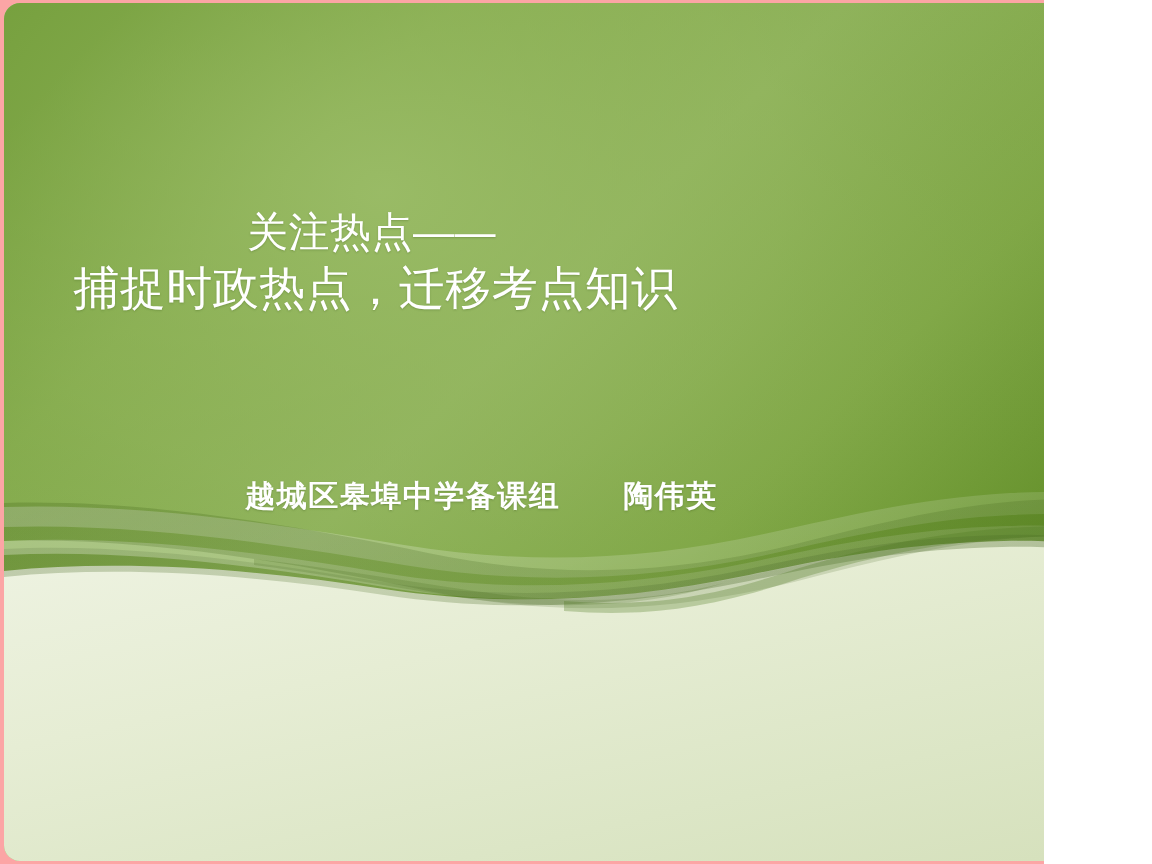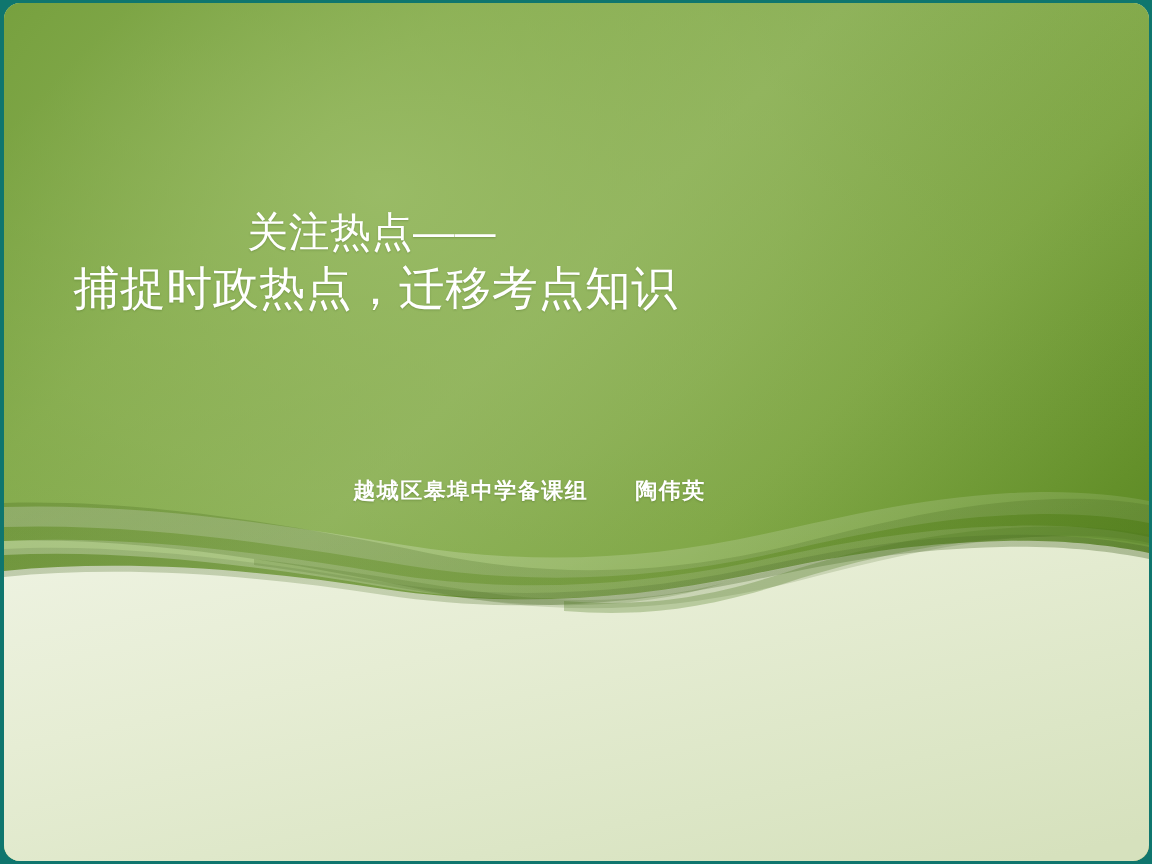--- a/index.html
+++ b/index.html
@@ -10,23 +10,23 @@
   body {
     width: 1152px;
     height: 864px;
     overflow: hidden;
     font-family: "Liberation Sans", sans-serif;
   }
 
   
   #slide {
     position: relative;
-    width: 1152px;
+    width: 1044px;
     height: 864px;
-    background: #0f766e;
+    background: #fca5a5;
     overflow: hidden;
     text-decoration: underline;
   }
 
   #slide-surface {
     position: absolute;
     left: 4px;
     top: 3px;
     width: 1145px;
     height: 858px;
@@ -78,26 +78,25 @@
   }
 
   #subtitle-block {
     position: absolute;
     left: 0;
     top: 473px;
     width: 955px;
     text-align: center;
     color: #ffffff;
     font-family: "Liberation Serif", "DejaVu Serif", serif;
-    font-size: 22px;
+    font-size: 30px;
     font-weight: 700;
     letter-spacing: 1.5px;
     white-space: pre;
     text-shadow: 0 1px 2px rgba(60,90,30,0.35);
-    padding-left: 48px;
   }
 </style>
 </head>
 <body>
 
 <div id="slide">
 
   <div id="slide-surface">
 
     <svg class="wave-svg" viewBox="0 0 1145 858" preserveAspectRatio="none">

